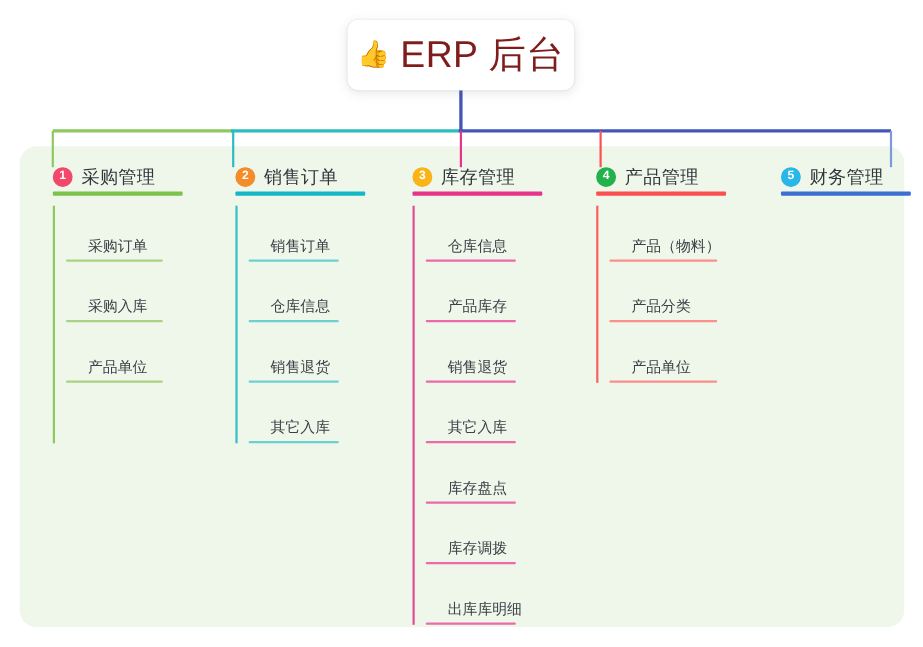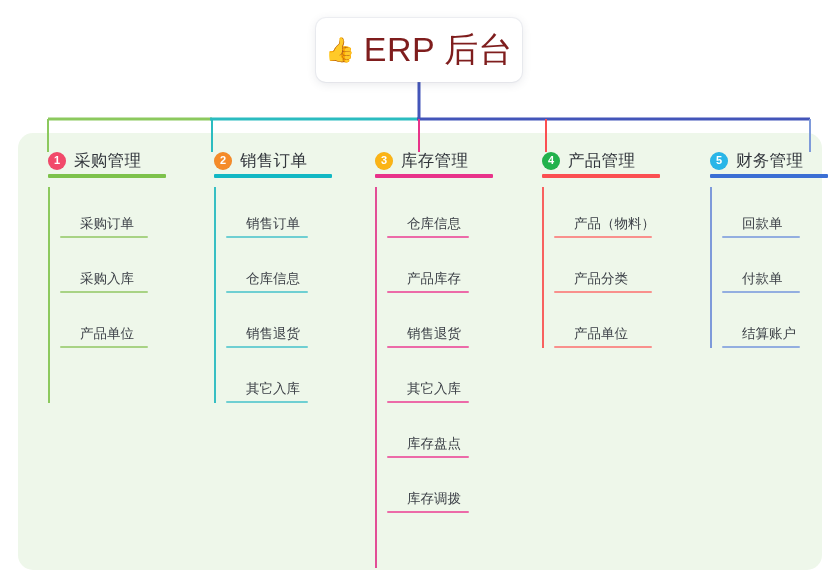--- a/index.html
+++ b/index.html
@@ -154,20 +154,24 @@
             <span class="leaf-rule" style="background: rgb(236, 106, 168);"></span>
           </div>
           <div class="leaf">
             <span class="leaf-label">库存盘点</span>
             <span class="leaf-rule" style="background: rgb(236, 106, 168);"></span>
           </div>
           <div class="leaf">
             <span class="leaf-label">库存调拨</span>
             <span class="leaf-rule" style="background: rgb(236, 106, 168);"></span>
           </div>
+          <div class="leaf">
+            <span class="leaf-label">出库库明细</span>
+            <span class="leaf-rule" style="background: rgb(236, 106, 168);"></span>
+          </div>
         </div>
       </div>
       <div class="col c4">
         <div class="col-head">
           <span class="badge" style="background: rgb(34, 178, 76);">4</span>
           <span class="col-title">产品管理</span>
           <span class="head-rule" style="background: rgb(251, 79, 82);"></span>
         </div>
         <div class="leaves">
           <span class="spine" style="background: rgb(248, 97, 95); height: 161px;"></span>
@@ -184,31 +188,16 @@
             <span class="leaf-rule" style="background: rgb(249, 144, 140);"></span>
           </div>
         </div>
       </div>
       <div class="col c5">
         <div class="col-head">
           <span class="badge" style="background: rgb(41, 182, 232);">5</span>
           <span class="col-title">财务管理</span>
           <span class="head-rule" style="background: rgb(59, 111, 212);"></span>
         </div>
-        <div class="leaves">
-          <span class="spine" style="background: rgb(126, 154, 218); height: 161px;"></span>
-          <div class="leaf">
-            <span class="leaf-label">回款单</span>
-            <span class="leaf-rule" style="background: rgb(147, 174, 224);"></span>
-          </div>
-          <div class="leaf">
-            <span class="leaf-label">付款单</span>
-            <span class="leaf-rule" style="background: rgb(147, 174, 224);"></span>
-          </div>
-          <div class="leaf">
-            <span class="leaf-label">结算账户</span>
-            <span class="leaf-rule" style="background: rgb(147, 174, 224);"></span>
-          </div>
-        </div>
       </div>
     </div>
 
 </div>
 
 </body></html>

